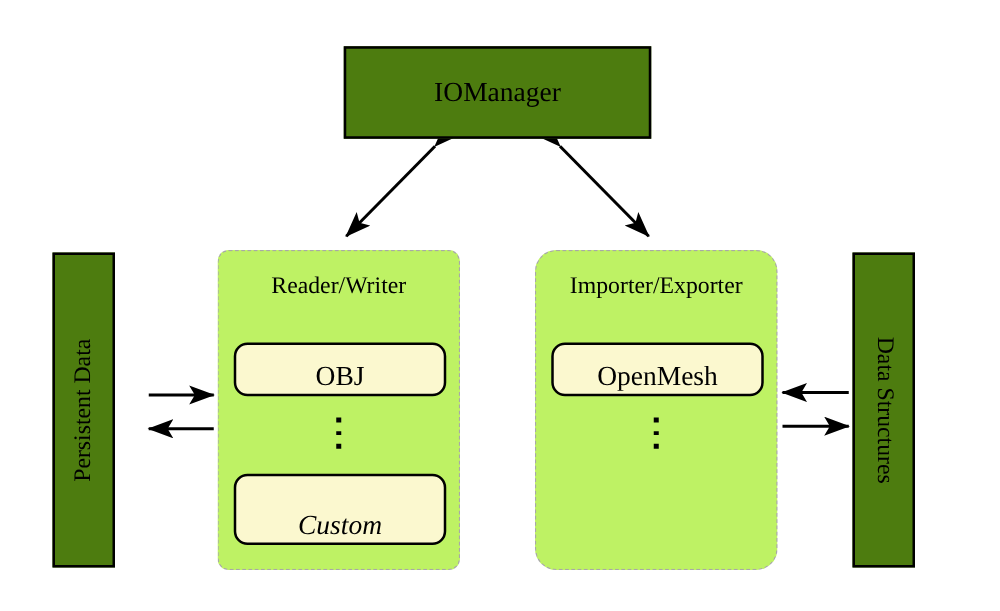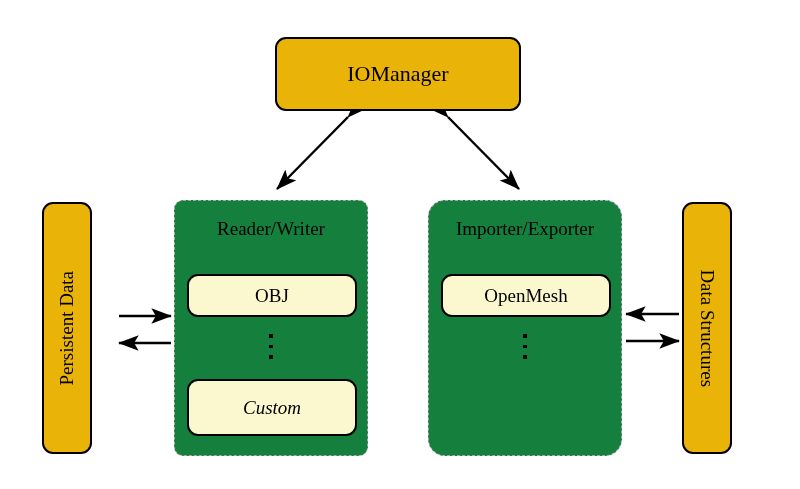--- a/index.html
+++ b/index.html
@@ -18,22 +18,22 @@
   #canvas {
     position: absolute;
     left: 0; top: 0;
     width: 800px;
     height: 489px;
   }
   .node {
     position: absolute;
     box-sizing: border-box;
     border: 2.6px solid #000000;
-    border-radius: 11px;
-    background: #eab308;
+    border-radius: 0;
+    background: #4d7c0f;
     display: flex;
     align-items: center;
     justify-content: center;
     text-align: center;
     line-height: 1.18;
   }
   
   #io-manager {
     left: 275px;
     top: 37px;
@@ -62,21 +62,21 @@
   }
   .vlabel-up   { transform: rotate(-90deg); }
   .vlabel-down { transform: rotate(90deg); }
 
   
   .panel {
     position: absolute;
     box-sizing: border-box;
     border: 1.6px dashed #a8a8a8;
     border-radius: 9px;
-    background: #15803d;
+    background: #bef264;
   }
   #panel-reader-writer {
     left: 174px;
     top: 200px;
     width: 194px;
     height: 256px;
   }
   #panel-importer-exporter {
     left: 428px;
     top: 200px;
@@ -94,24 +94,24 @@
     white-space: nowrap;
   }
   
   .inner-box {
     position: absolute;
     box-sizing: border-box;
     border: 2.6px solid #000000;
     border-radius: 11px;
     background: #fbf8cf;
     display: flex;
-    align-items: center;
+    align-items: flex-end;
     justify-content: center;
     text-align: center;
-    font-size: 19px;
+    font-size: 22px;
     line-height: 1.22;
     left: 12px;
     width: 170px;
   }
   .inner-top    { top: 73px; height: 43px; }
   .inner-bottom { top: 178px; height: 57px; font-style: italic; }
 
   
   .vdots {
     position: absolute;

